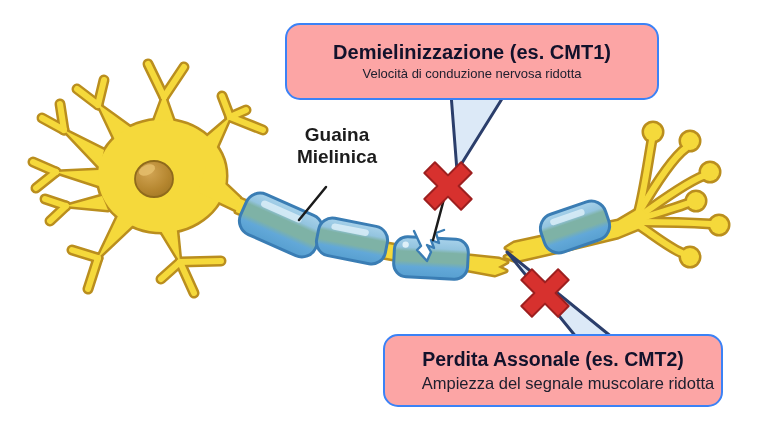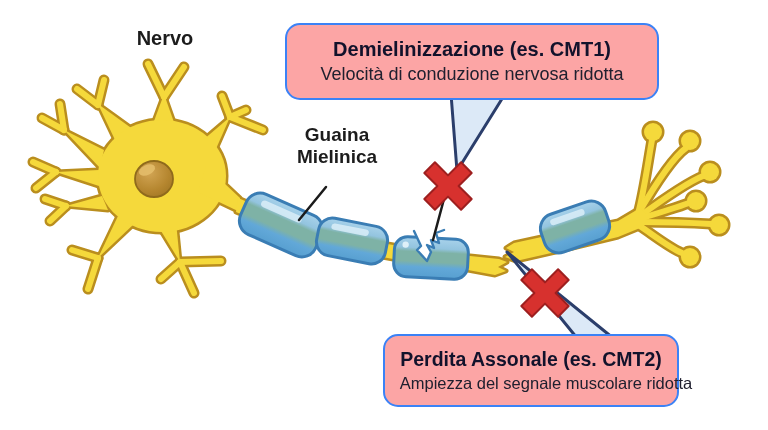--- a/index.html
+++ b/index.html
@@ -12,23 +12,23 @@
     position:absolute;color:#1c1c1c;font-weight:bold;text-align:center;
   }
   #nerve-label{left:115px;top:27px;width:100px;font-size:20px;}
   #myelin-label{left:276px;top:124px;width:122px;font-size:19px;line-height:1.18;}
   .callout{
     position:absolute;box-sizing:border-box;background:#fca5a5;border:2px solid #3b82f6;
     border-radius:15px;display:flex;flex-direction:column;justify-content:center;
     align-items:center;text-align:center;gap:3px;padding:4px 4px;
   }
   #callout-demyelination{left:285px;top:23px;width:374px;height:77px;}
-  #callout-axonal-loss{left:383px;top:334px;width:296px;height:73px;}
+  #callout-axonal-loss{left:383px;top:334px;width:340px;height:73px;}
   .callout-title{color:#12122b;font-weight:bold;font-size:20px;line-height:1.15;white-space:nowrap;}
-  .callout-subtitle{color:#20202f;font-size:18px;line-height:1.15;white-space:nowrap;}
+  .callout-subtitle{color:#20202f;font-size:13px;line-height:1.15;white-space:nowrap;}
   #callout-axonal-loss .callout-title{font-size:19.5px;}
   #callout-axonal-loss .callout-subtitle{font-size:16.5px;margin-left:30px;}
 </style>
 </head>
 <body>
 
 <div id="stage">
 
   <svg id="art" width="768" height="430" viewBox="0 0 768 430">
     <defs>
@@ -140,21 +140,20 @@
     <polygon points="451,94 505,94 457,171" fill="#DCE9F7" stroke="#2B3E6B" stroke-width="3" stroke-linejoin="round"></polygon>
     <polygon points="507,252 613,338 577,338" fill="#DCE9F7" stroke="#2B3E6B" stroke-width="3" stroke-linejoin="round"></polygon>
 
     <line x1="326" y1="187" x2="299" y2="220" stroke="#1b1b1b" stroke-width="2.5" stroke-linecap="round"></line>
     <line x1="448" y1="184" x2="433" y2="240" stroke="#1b1b1b" stroke-width="2.5" stroke-linecap="round"></line>
 
     <path d="M-26,-7.5 L-7.5,-7.5 L-7.5,-26 L7.5,-26 L7.5,-7.5 L26,-7.5 L26,7.5 L7.5,7.5 L7.5,26 L-7.5,26 L-7.5,7.5 L-26,7.5 Z" transform="translate(448,186) rotate(45)" fill="#D7312E" stroke="#9E1F1F" stroke-width="2" stroke-linejoin="round"></path>
     <path d="M-26,-7.5 L-7.5,-7.5 L-7.5,-26 L7.5,-26 L7.5,-7.5 L26,-7.5 L26,7.5 L7.5,7.5 L7.5,26 L-7.5,26 L-7.5,7.5 L-26,7.5 Z" transform="translate(545,293) rotate(45)" fill="#D7312E" stroke="#9E1F1F" stroke-width="2" stroke-linejoin="round"></path>
   </svg>
 
-  <div id="nerve-label" class="plain-label">Nervo</div>
   <div id="myelin-label" class="plain-label">Guaina Mielinica</div>
 
   <div id="callout-demyelination" class="callout">
     <div class="callout-title">Demielinizzazione (es. CMT1)</div>
     <div class="callout-subtitle">Velocità di conduzione nervosa ridotta</div>
   </div>
 
   <div id="callout-axonal-loss" class="callout">
     <div class="callout-title">Perdita Assonale (es. CMT2)</div>
     <div class="callout-subtitle">Ampiezza del segnale muscolare ridotta</div>

